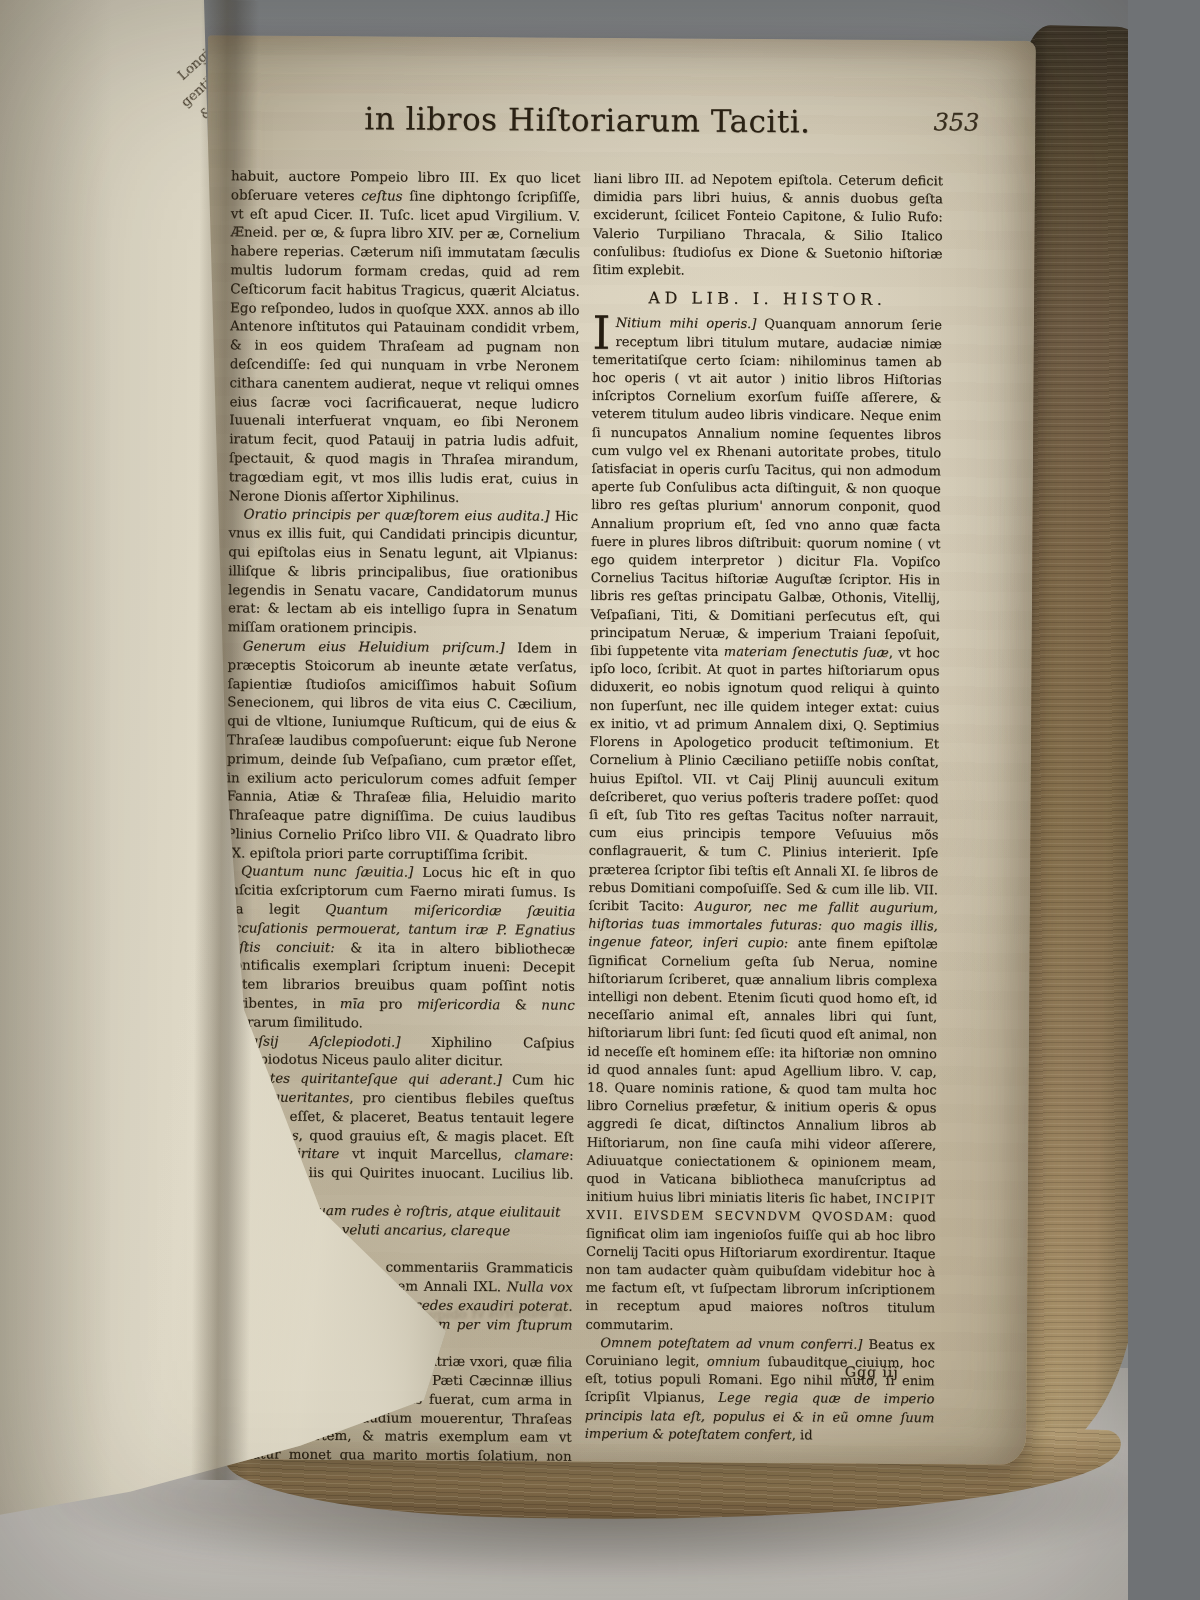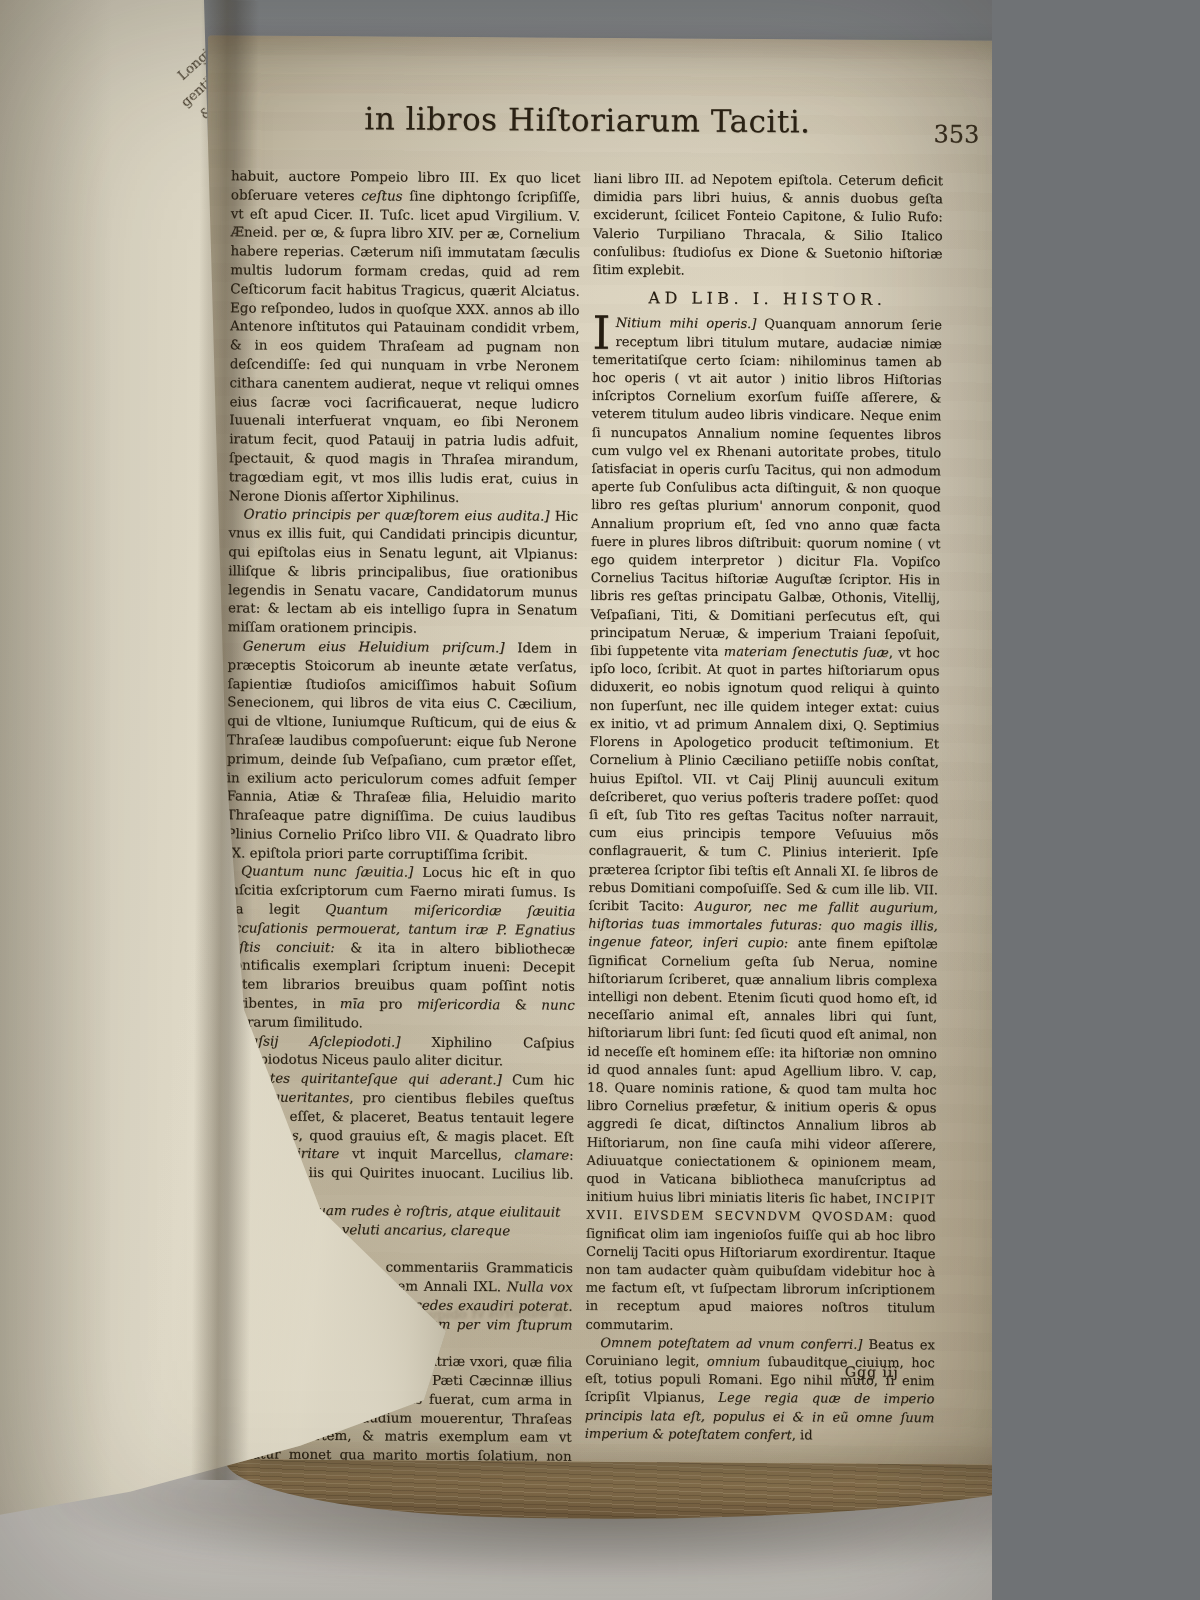--- a/index.html
+++ b/index.html
@@ -1,16 +1,16 @@
 <!DOCTYPE html>
 <html><head>
 <meta charset="utf-8">
 <style>
   html,body{margin:0;padding:0;background:#6f7275;}
-  #scene{position:relative;width:992px;height:1600px;overflow:hidden;
+  #scene{position:relative;width:1128px;height:1600px;overflow:hidden;
     background:linear-gradient(180deg,#84878a 0%,#8d9093 30%,#97999b 70%,#a5a5a3 100%);
     font-family:"DejaVu Serif","Liberation Serif",serif;}
   
   .table{position:absolute;left:0;top:1368px;width:1200px;height:232px;
     background:linear-gradient(180deg,#b7b4af 0%,#c9c6c1 35%,#d0cdc7 100%);}
   .book-shadow{position:absolute;left:40px;top:1430px;width:1120px;height:150px;
     background:radial-gradient(ellipse at 50% 45%,rgba(42,36,28,.55) 0%,rgba(42,36,28,.25) 45%,transparent 72%);
     filter:blur(10px);}
   
   .fore-edge{position:absolute;left:1008px;top:26px;width:142px;height:1436px;
@@ -43,21 +43,21 @@
     background:
       radial-gradient(circle at 30% 18%, rgba(140,120,88,.12) 0 60px, transparent 90px),
       radial-gradient(circle at 78% 55%, rgba(140,120,88,.10) 0 90px, transparent 140px),
       radial-gradient(circle at 40% 92%, rgba(120,100,70,.16) 0 70px, transparent 120px),
       repeating-linear-gradient(180deg, rgba(110,95,70,.05) 0 19px, transparent 19px 38px);}
   
   .header-row{position:relative;margin:64px 92px 0 24px;height:52px;}
   .running-title{position:absolute;left:0;right:0;text-align:center;
     font-size:31px;color:#2c2315;letter-spacing:.5px;
     text-shadow:.4px .5px .7px rgba(40,28,12,.5);}
-  .page-number{position:absolute;right:-36px;top:16px;font-size:24px;color:#3a3020;
+  .page-number{position:absolute;right:-36px;top:4px;font-size:24px;color:#3a3020;font-style:italic;
     text-shadow:.4px .4px .6px rgba(40,28,12,.45);}
   
   .columns{position:relative;display:flex;gap:13px;margin:16px 92px 0 24px;color:#271f12;}
   .col{width:350px;text-align:justify;font-size:13.4px;line-height:18.8px;
     text-shadow:.32px .32px .45px rgba(35,25,10,.42);}
   .col-right{font-size:13px;line-height:18.2px;}
   .para{margin:0;}
   .para.lemma{text-indent:15px;}
   .para.cont{text-indent:0;}
   .para.verse{margin-left:36px;text-align:left;font-style:italic;}

